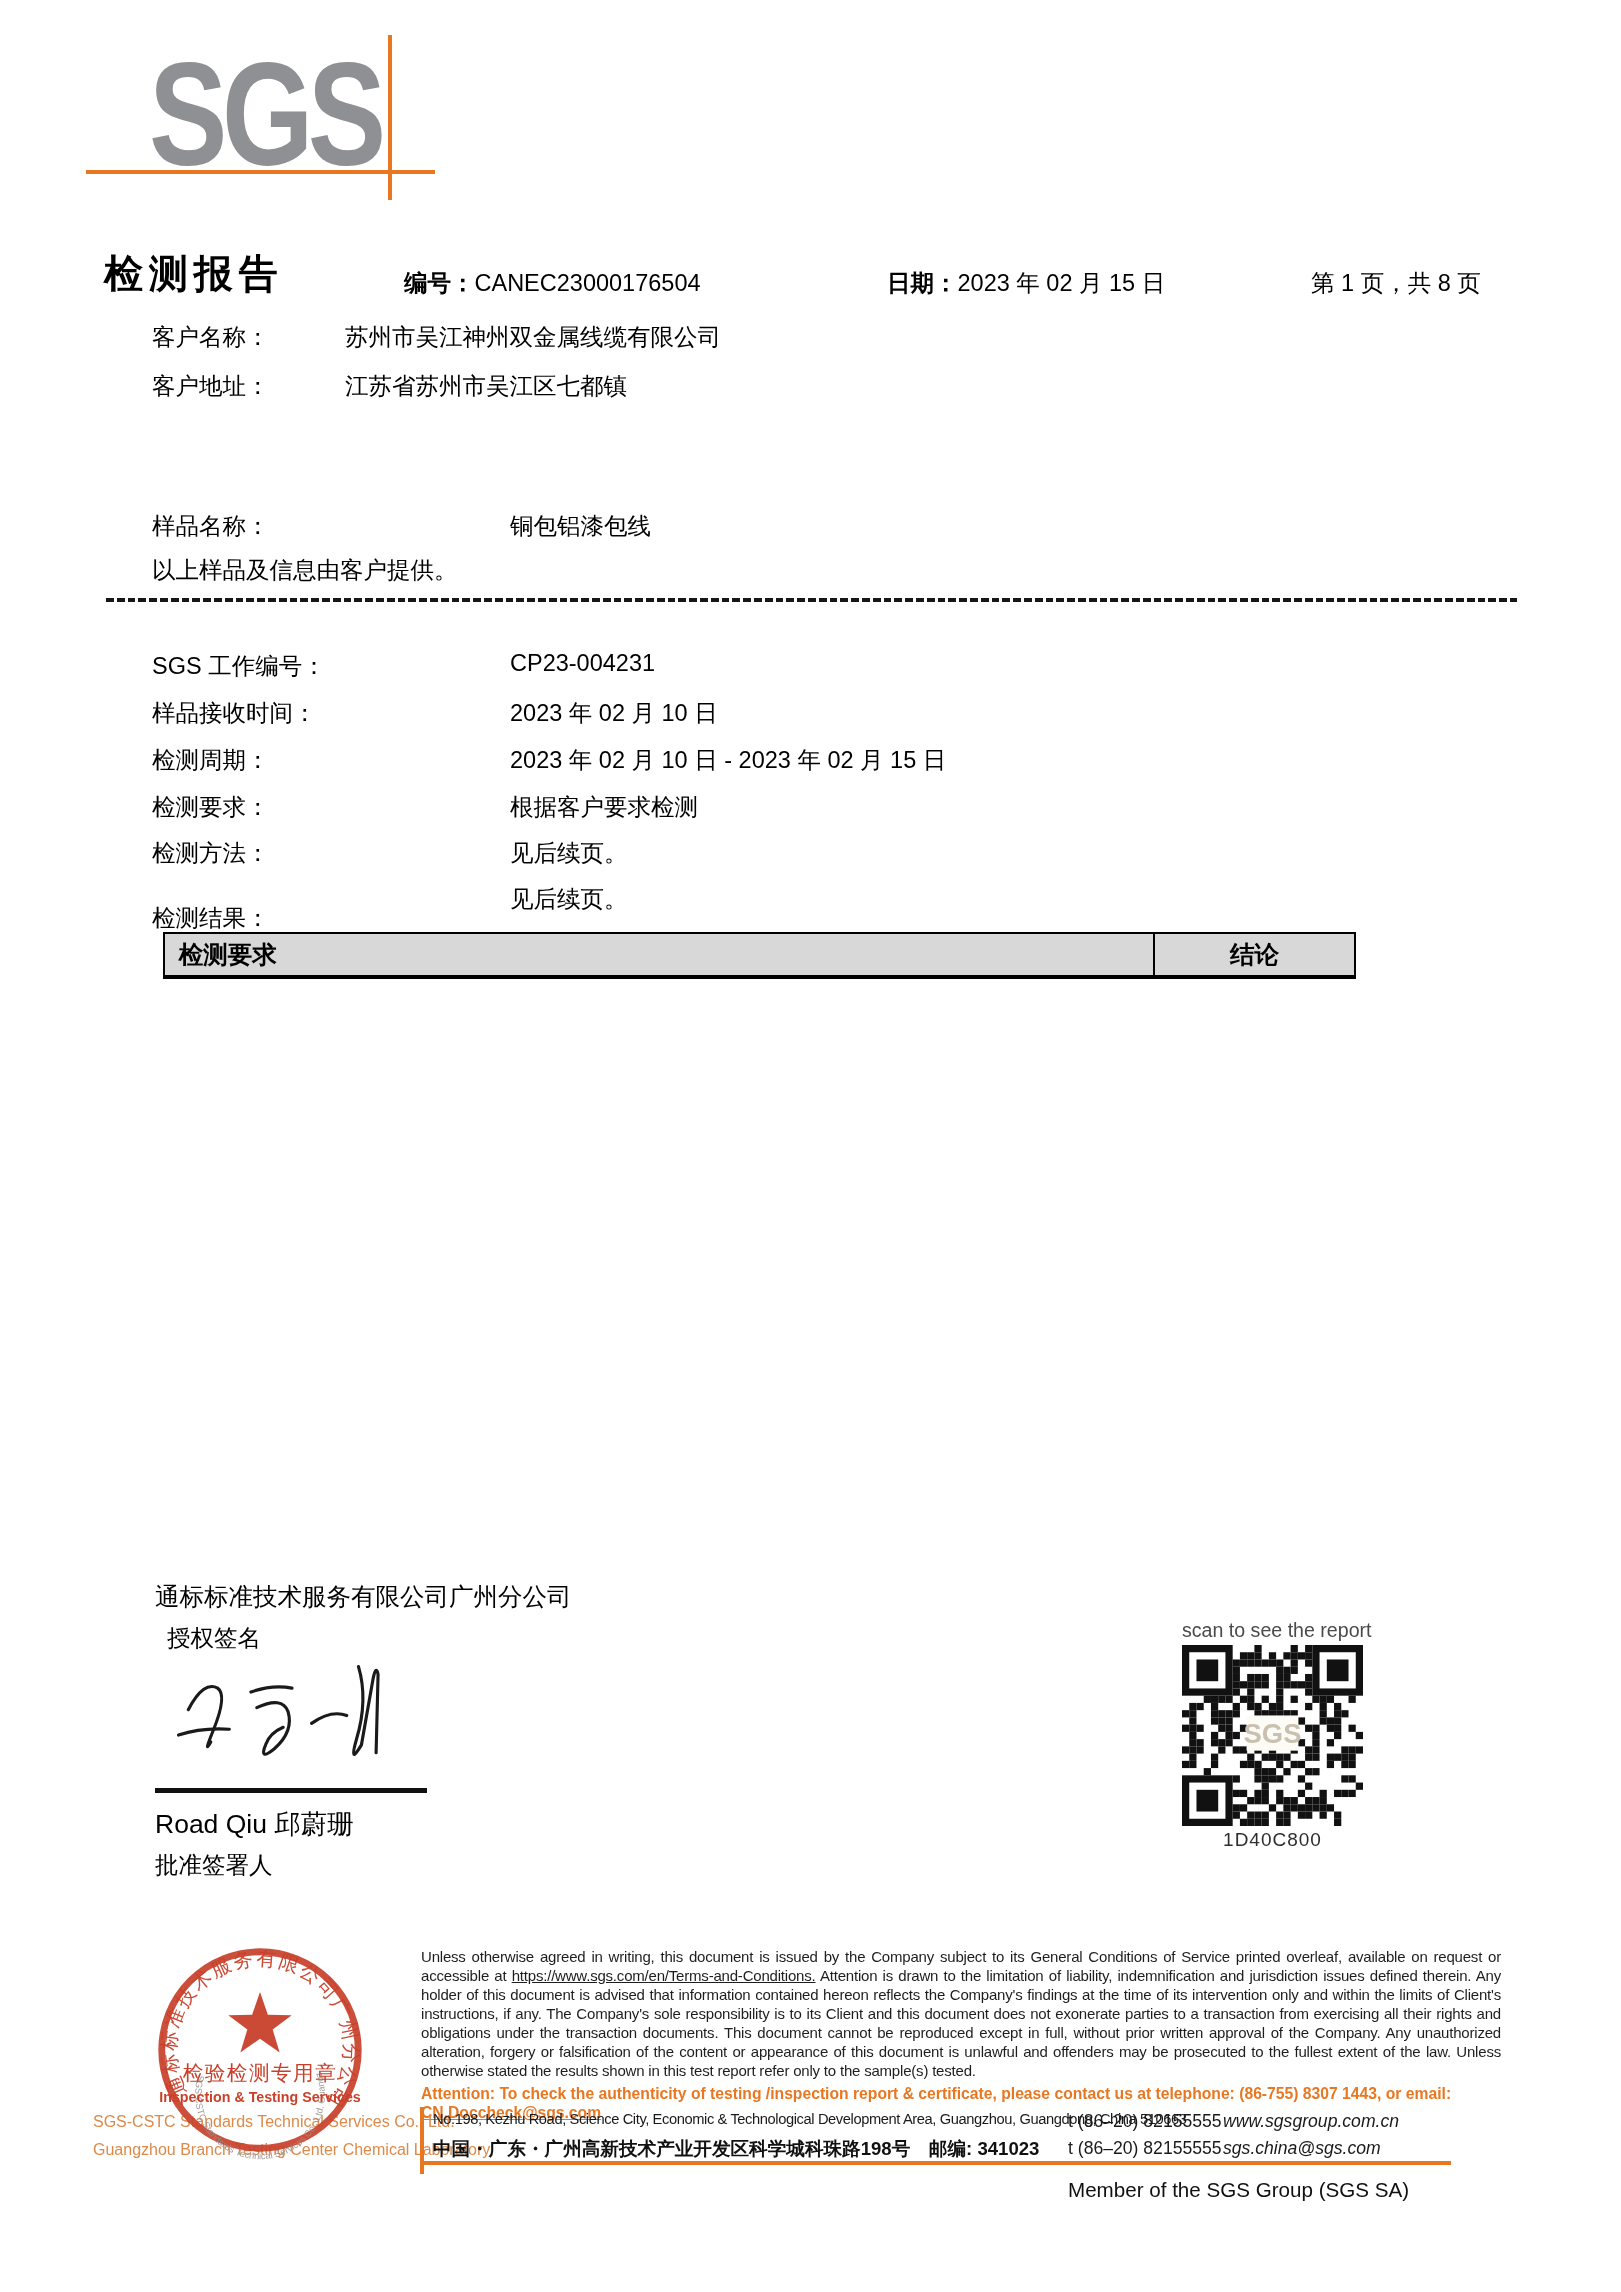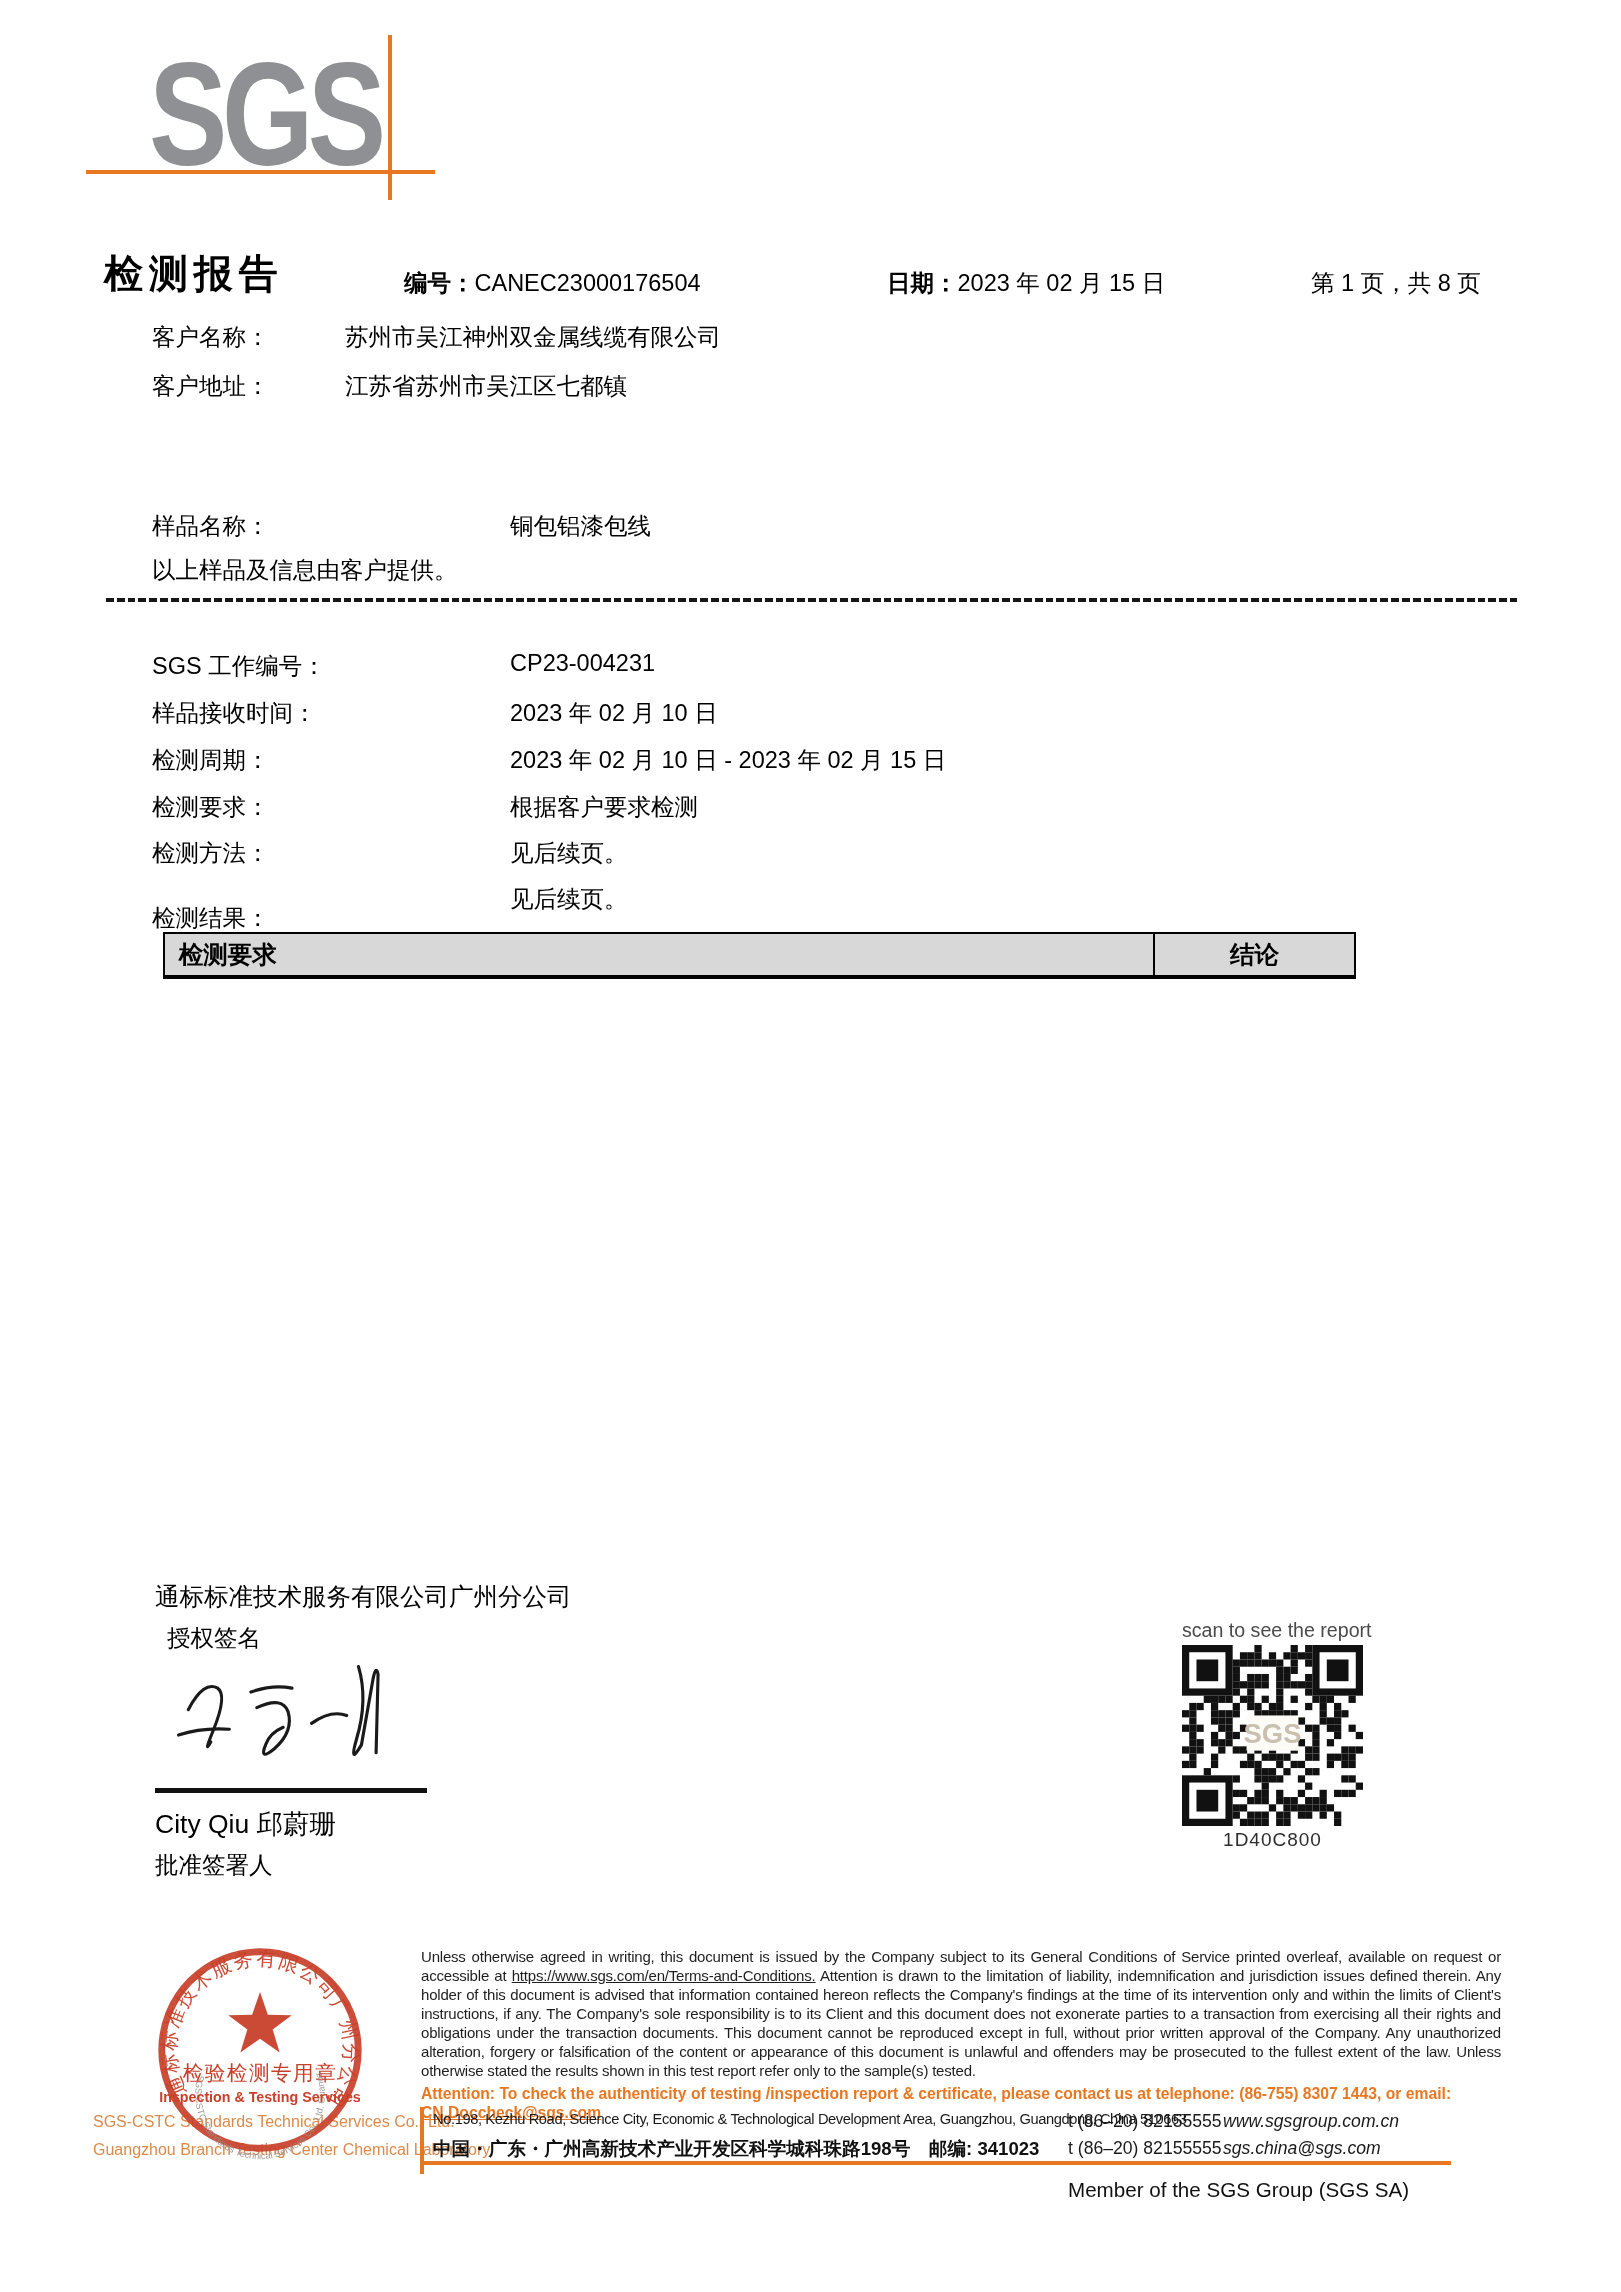--- a/index.html
+++ b/index.html
@@ -95,21 +95,21 @@
     <g fill="none" stroke="#1a1a1a" stroke-width="3.2" stroke-linecap="round" stroke-linejoin="round">
       <path d="M34,62 q16,-30 30,-22 q10,7 -4,42 q-11,27 -3,13"></path>
       <path d="M24,88 q24,-8 52,-6"></path>
       <path d="M98,44 q22,-8 42,-4"></path>
       <path d="M104,60 q26,-12 32,4 q6,20 -14,38 q-16,13 -9,-4 q4,-12 18,-18"></path>
       <path d="M160,76 q20,-14 36,-8"></path>
       <path d="M208,18 q10,34 -2,74 q-8,28 5,6 l12,-68 q3,-14 5,-4 l-2,80"></path>
     </g>
   </svg>
   <div class="abs sig-line" style="left:155px;top:1788px;width:272px;height:4.9px;"></div>
-  <div class="abs" style="left:155px;top:1806px;font-size:26.5px;white-space:nowrap;">City Qiu 邱蔚珊</div>
+  <div class="abs" style="left:155px;top:1806px;font-size:26.5px;white-space:nowrap;">Road Qiu 邱蔚珊</div>
   <div class="abs" style="left:155px;top:1849px;font-size:23.5px;">批准签署人</div>
 
   <div class="abs qr-caption" style="left:1182px;top:1619px;">scan to see the report</div>
   <svg class="abs" id="qr-svg" style="left:1182px;top:1645px;" width="181" height="181" viewBox="0 0 185 185">
     <rect x="0" y="0" width="185" height="185" fill="#ffffff"></rect>
     <g id="qr-pattern" fill="#111">
         <rect x="74.0" y="0.0" width="7.4" height="7.4"></rect>
         <rect x="111.0" y="0.0" width="7.4" height="7.4"></rect>
         <rect x="125.8" y="0.0" width="7.4" height="7.4"></rect>
         <rect x="59.2" y="7.4" width="7.4" height="7.4"></rect>

